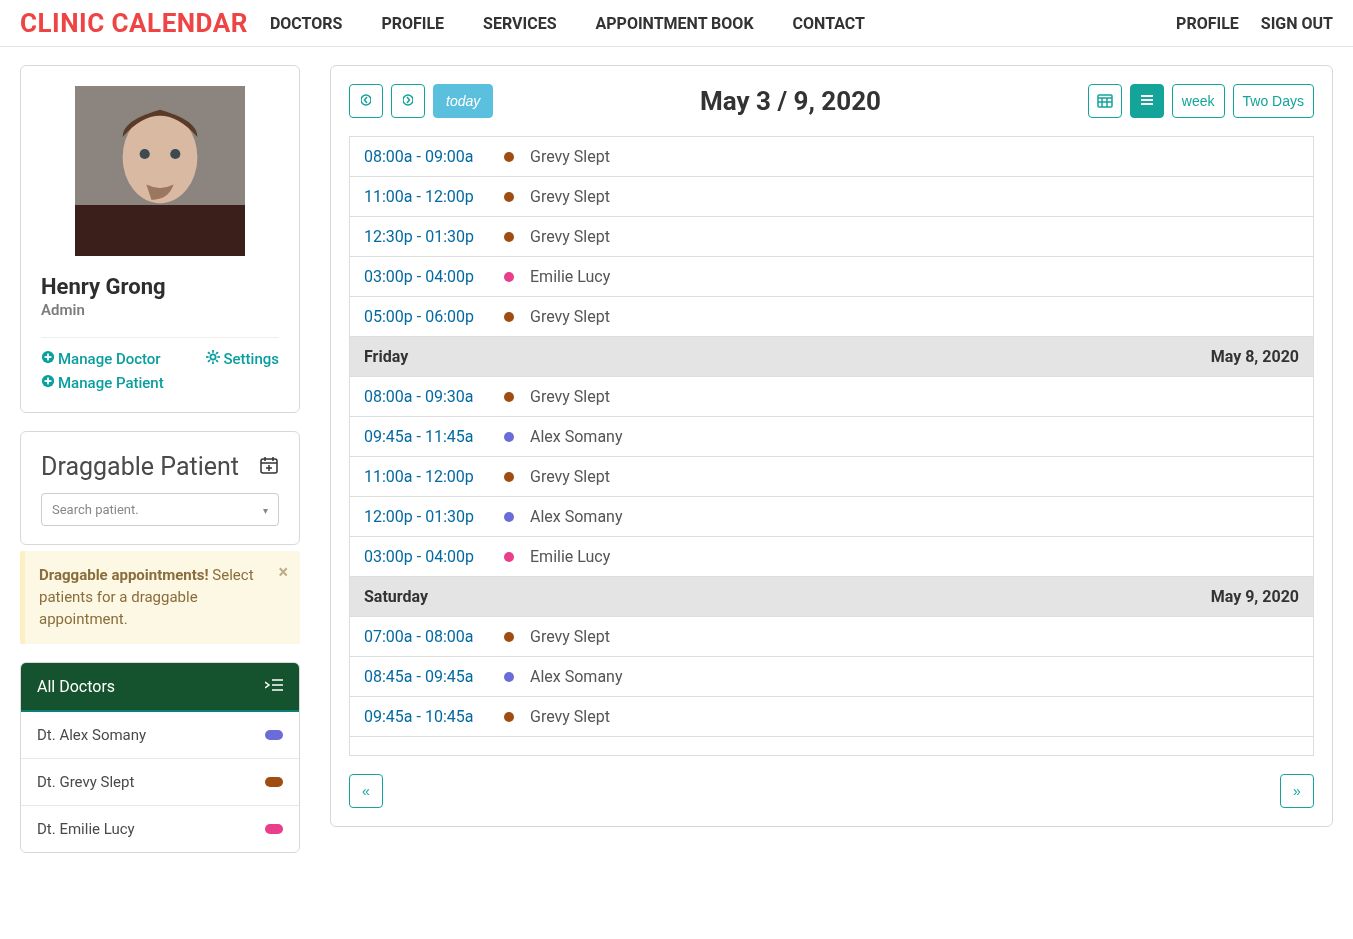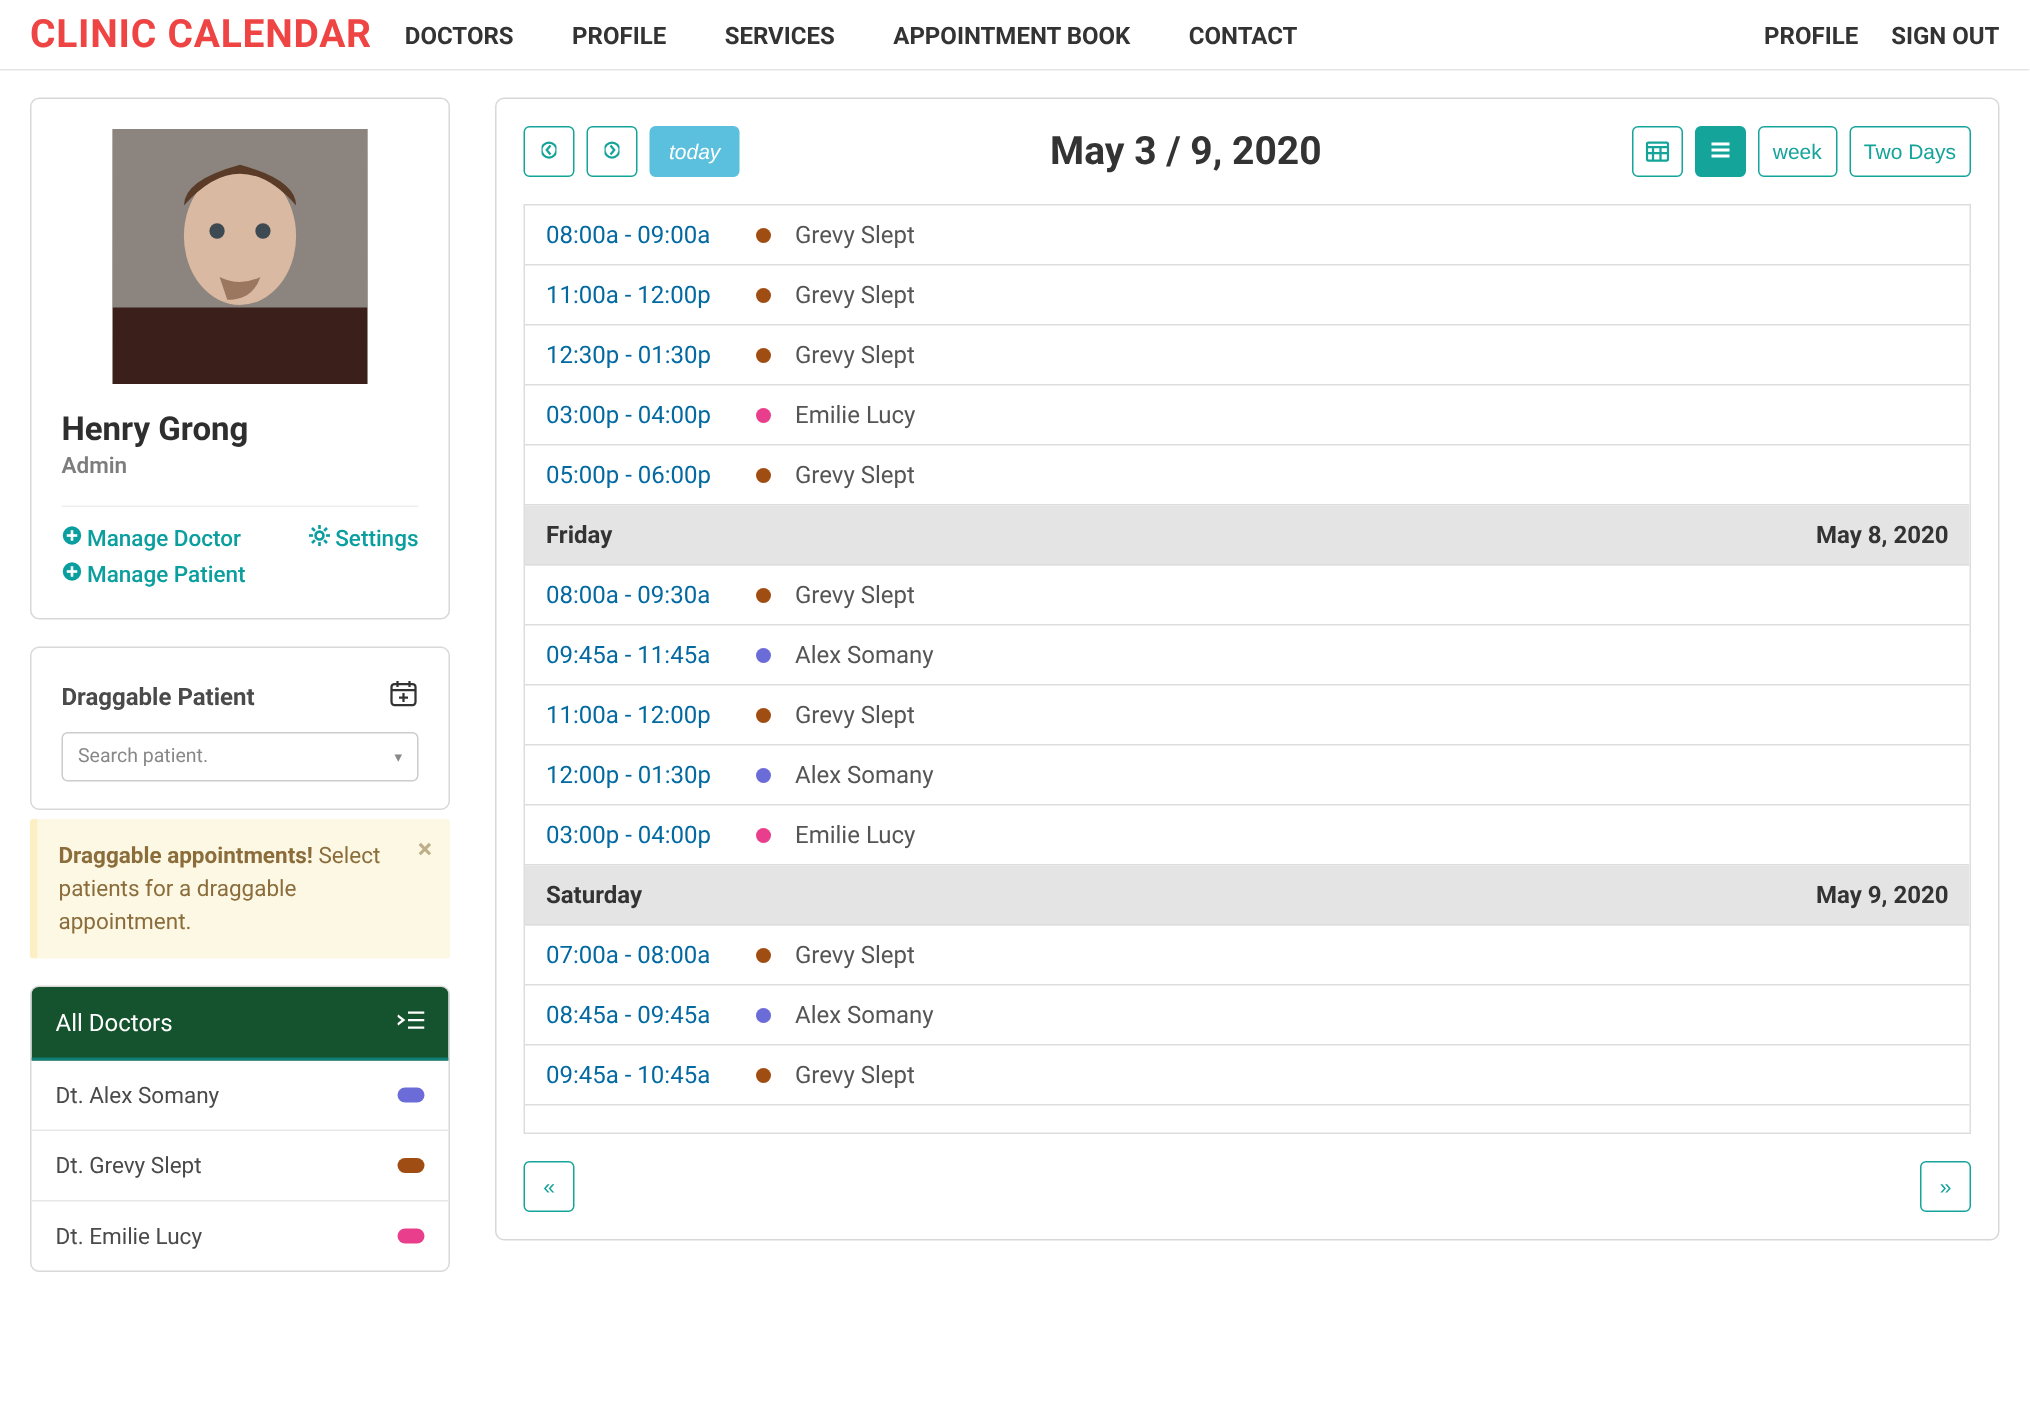--- a/index.html
+++ b/index.html
@@ -21,21 +21,21 @@
   .avatar { width: 170px; height: 170px; background: linear-gradient(160deg,#7a6b61 0%, #4b3b33 100%); position:relative; margin: 0 auto 18px auto; overflow:hidden;}
   .avatar svg { width:100%; height:100%; display:block; }
   .profile-name { font-size: 22px; font-weight: 700; color: #2e2e2e; margin-bottom: 2px; }
   .profile-role { color: #7d7d7d; font-weight: 600; font-size: 15px; }
   .profile-divider { border-top: 1px solid #eee; margin: 18px 0 12px 0; }
   .profile-links { display: flex; justify-content: space-between; text-align: center; }
   .profile-links .col { display: flex; flex-direction: column; gap: 6px; }
   .teal-link { color: #0a9e9e; font-size: 15px; font-weight: 500; display: inline-flex; align-items: center; gap: 3px; }
   .icon-sm { display:inline-block; width:14px; height:14px; }
   
-  .dp-header { display: flex; align-items: center; justify-content: space-between; font-size: 16px; font-weight: 700; color: #4a4a4a; margin-bottom: 12px; }
+  .dp-header { display: flex; align-items: center; justify-content: space-between; font-size: 25px; font-weight: 400; color: #4a4a4a; margin-bottom: 12px; }
   .dp-select { position: relative; border: 1px solid #ccc; border-radius: 4px; padding: 8px 28px 8px 10px; color: #888; font-size: 13px; background: #fff; }
   .dp-select::after { content: "▾"; position: absolute; right: 10px; top: 50%; transform: translateY(-50%); color: #888; font-size: 10px; }
   .alert { background: #fdf8e4; border-left: 5px solid #fcefc3; padding: 14px 34px 14px 14px; position: relative; color: #8a6d3b; font-size: 15px; line-height: 1.45; margin-top:6px; border-radius:2px;}
   .alert .close-x { position: absolute; top: 8px; right: 12px; color: #bdb089; font-size: 18px; font-weight: bold; cursor: pointer; }
   .alert strong { font-weight: 700; }
   
   .doctors-card { padding: 0; overflow: hidden; }
   .doctors-header { background: #14532d; color: #fff; padding: 14px 16px; font-size: 16px; display: flex; align-items: center; justify-content: space-between; border-bottom: 2px solid #0d7f77; }
   .doctor-row { padding: 14px 16px; border-top: 1px solid #e8e8e8; display: flex; align-items: center; justify-content: space-between; font-size: 15px; color: #4a4a4a; }
   .doctor-row:first-of-type { border-top: none; }

